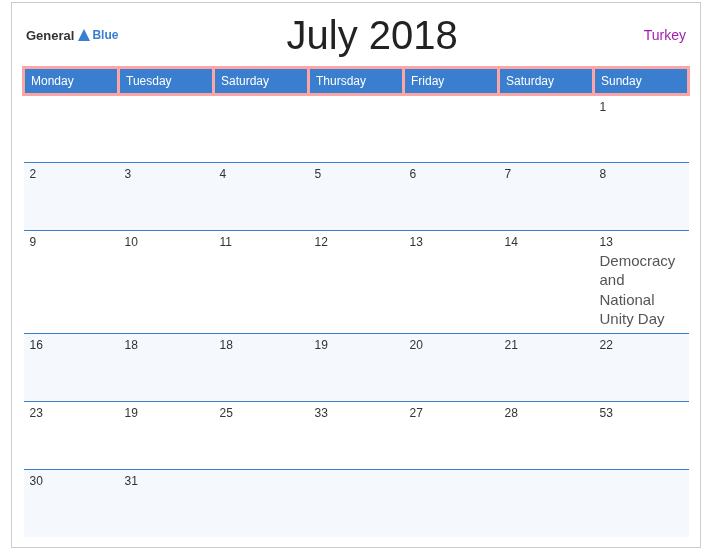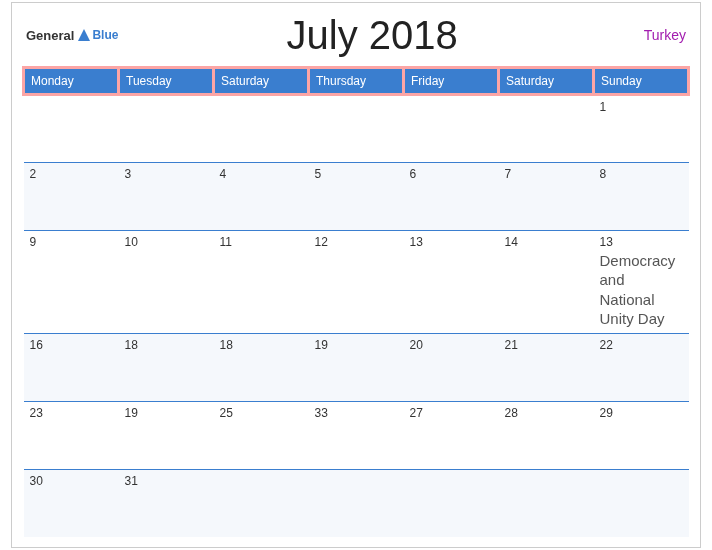--- a/index.html
+++ b/index.html
@@ -215,21 +215,21 @@
           <td>
             <span class="day-number">33</span>
           </td>
           <td>
             <span class="day-number">27</span>
           </td>
           <td>
             <span class="day-number">28</span>
           </td>
           <td>
-            <span class="day-number">29</span>
+            <span class="day-number">53</span>
           </td>
         </tr>
         <tr>
           <td>
             <span class="day-number">30</span>
           </td>
           <td>
             <span class="day-number">31</span>
           </td>
           <td class="empty-cell"></td>

